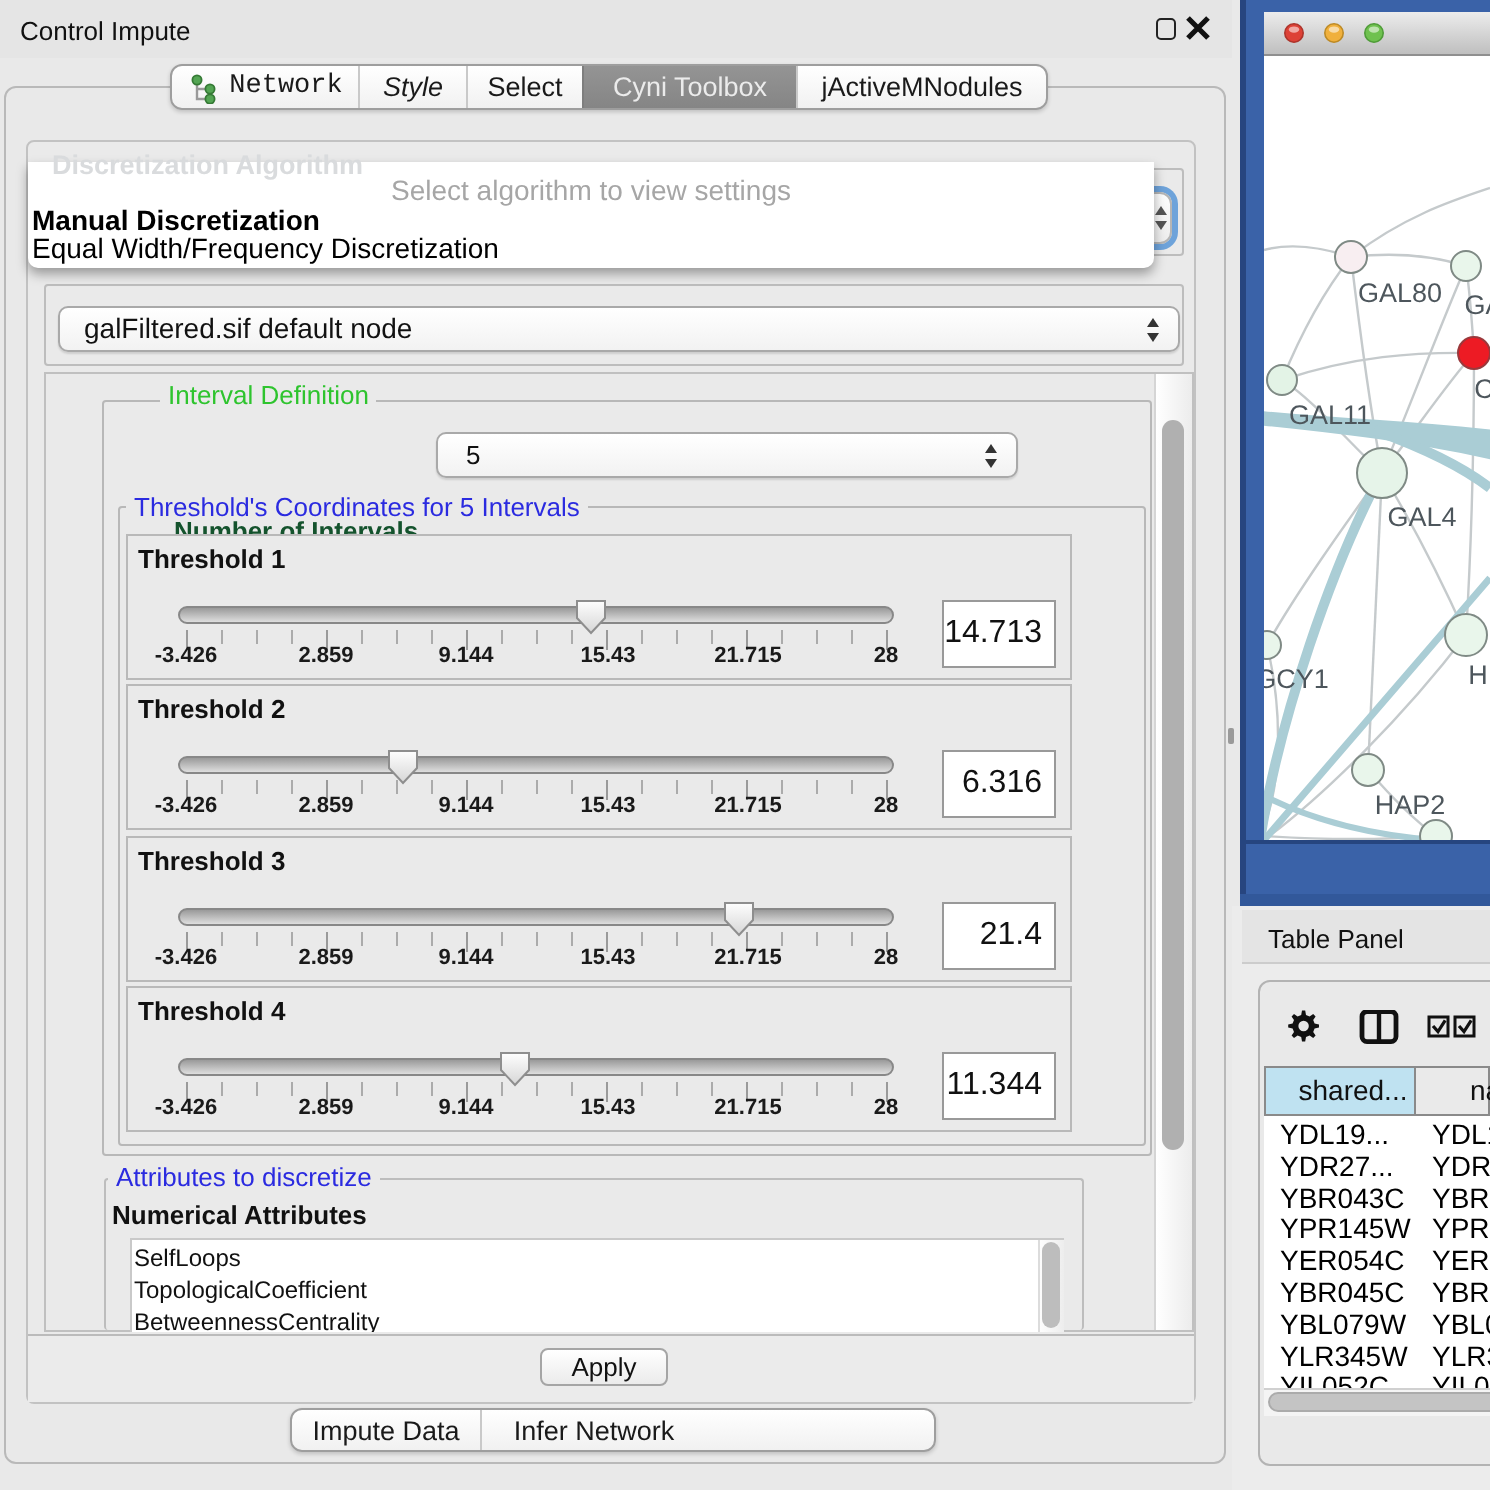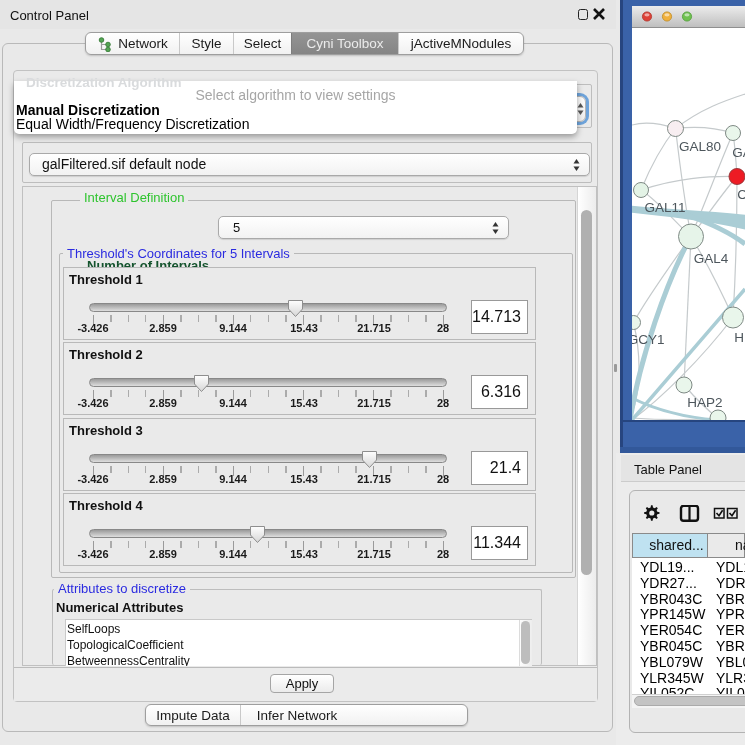--- a/index.html
+++ b/index.html
@@ -17,38 +17,38 @@
 .minor{position:absolute;left:29px;top:46.5px;width:352px;height:7px;background:repeating-linear-gradient(90deg,#ababab 0,#ababab 1px,transparent 1px,transparent 17.5px);}
 .major{position:absolute;left:29px;top:46.5px;width:352px;height:10px;background:repeating-linear-gradient(90deg,#9a9a9a 0,#9a9a9a 1px,transparent 1px,transparent 70px);}
 .tlab{position:absolute;top:53.5px;font-size:11px;font-weight:bold;color:#1a1a1a;width:50px;text-align:center;}
 .vbox{position:absolute;left:407px;top:32px;width:57px;height:34px;background:#fff;border:1px solid #999;font-size:16px;color:#111;text-align:right;line-height:32px;padding-right:6px;}
 .thumb{position:absolute;top:31px;width:17px;height:19px;}
 .arr{position:absolute;width:7px;height:12px;}
 </style></head>
 <body>
 
 <div class="abs" style="left:0;top:0;width:616px;height:29px;background:#e5e5e5;"></div>
-<div class="abs" style="left:10px;top:8px;font-size:13px;color:#111;">Control Panel</div>
+<div class="abs" style="left:10px;top:8px;font-size:13px;color:#111;">Control Impute</div>
 <div class="abs" style="left:578px;top:9px;width:10px;height:11px;border:1.8px solid #222;border-radius:2.5px;"></div>
 <svg class="abs" style="left:593px;top:8px;" width="12" height="12" viewBox="0 0 12 12">
     <path d="M1 1 L11 11 M11 1 L1 11" stroke="#111" stroke-width="2.6"></path>
   </svg>
 
 <div class="abs" style="left:2px;top:43px;width:611px;height:689px;border:1px solid #b9b9b9;border-radius:6px;background:#e9e9e9;"></div>
 
 <div class="abs" style="left:13px;top:70px;width:585px;height:632px;border:1px solid #c2c2c2;border-radius:4px;background:#eaeaea;"></div>
 
 <div class="seg abs" style="left:85px;top:32px;width:439px;height:23px;">
-<span style="width:93px;"><svg width="16" height="16" viewBox="0 0 16 16" style="margin-right:5px;">
+<span style="width:93px;font-family:Liberation Mono, monospace;"><svg width="16" height="16" viewBox="0 0 16 16" style="margin-right:5px;">
         <path d="M4.5 4.5 V13.5 H10.5 M4.5 8.5 H10.5" stroke="#9a9a9a" stroke-width="1.2" fill="none"></path>
         <circle cx="4.5" cy="4" r="2.3" fill="#53a553" stroke="#357a35" stroke-width="0.9"></circle>
         <circle cx="11" cy="8.5" r="2.3" fill="#53a553" stroke="#357a35" stroke-width="0.9"></circle>
         <circle cx="11" cy="13.5" r="2.3" fill="#53a553" stroke="#357a35" stroke-width="0.9"></circle>
       </svg>Network</span>
-<span style="width:54px;">Style</span>
+<span style="width:54px;font-style:italic;">Style</span>
 <span style="width:58px;">Select</span>
 <span class="sel" style="width:107px;">Cyni Toolbox</span>
 <span style="width:125px;">jActiveMNodules</span>
 </div>
 
 <div class="gbox" style="left:22px;top:84px;width:570px;height:44px;"></div>
 <div class="abs" style="left:30px;top:96px;width:556px;height:26px;border:1px solid #b5b5b5;border-radius:6px;background:linear-gradient(#fdfdfd,#ededed);box-shadow:0 0 0 3px rgba(88,151,215,0.85);"></div>
 
 <svg class="abs" style="left:577px;top:103px;" width="7" height="12" viewBox="0 0 7 12">
     <path d="M3.5 0 L6.5 4.5 H0.5 Z" fill="#555"></path>

